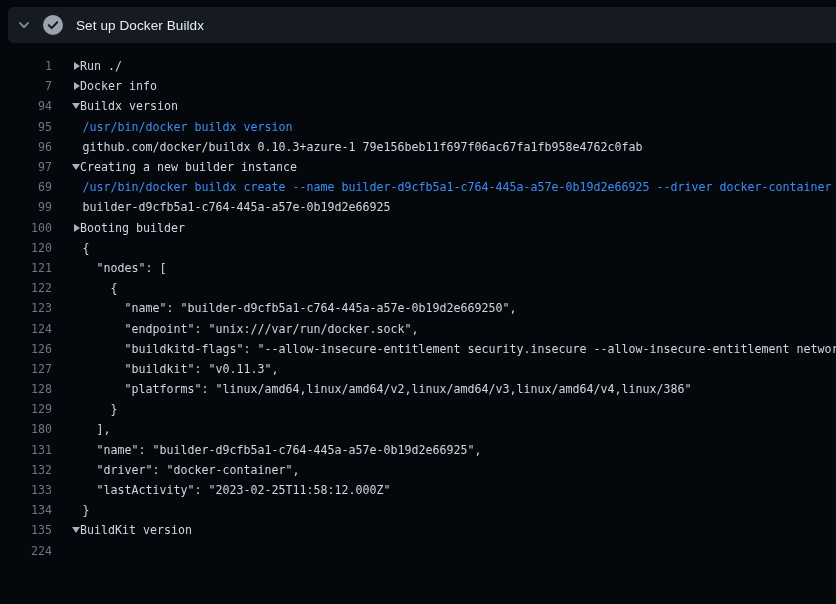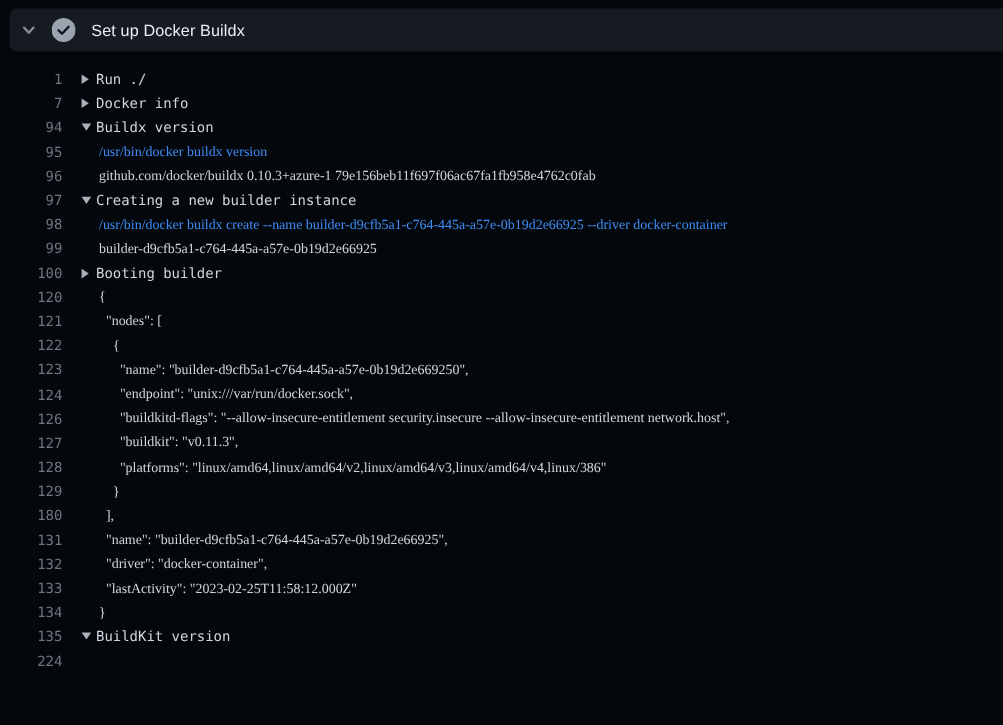--- a/index.html
+++ b/index.html
@@ -55,24 +55,25 @@
     width: 52px;
     text-align: right;
     color: #6e7681;
     cursor: pointer;
   }
   .content {
     flex: none;
     margin-left: 16px;
     white-space: pre;
     color: #d0d7de;
+    text-align: right;
   }
   .line.command .content { color: #3d8df5; }
   .line.output .content,
-  .line.command .content { padding-left: 14.5px; font-family: Liberation Serif, serif; }
+  .line.command .content { padding-left: 14.5px; }
   .marker {
     display: inline-block;
     width: 12px;
     cursor: pointer;
   }
   .tri {
     display: inline-block;
     width: 0; height: 0;
   }
   .tri.right {
@@ -130,21 +131,21 @@
     <span class="num">96</span>
     <span class="content">github.com/docker/buildx 0.10.3+azure-1 79e156beb11f697f06ac67fa1fb958e4762c0fab</span>
   </div>
 
   <div class="line group">
     <span class="num">97</span>
     <span class="content"><span class="marker"><span class="tri down"></span></span>Creating a new builder instance</span>
   </div>
 
   <div class="line command">
-    <span class="num">98</span>
+    <span class="num">69</span>
     <span class="content">/usr/bin/docker buildx create --name builder-d9cfb5a1-c764-445a-a57e-0b19d2e66925 --driver docker-container</span>
   </div>
 
   <div class="line output">
     <span class="num">99</span>
     <span class="content">builder-d9cfb5a1-c764-445a-a57e-0b19d2e66925</span>
   </div>
 
   <div class="line group">
     <span class="num">100</span>

